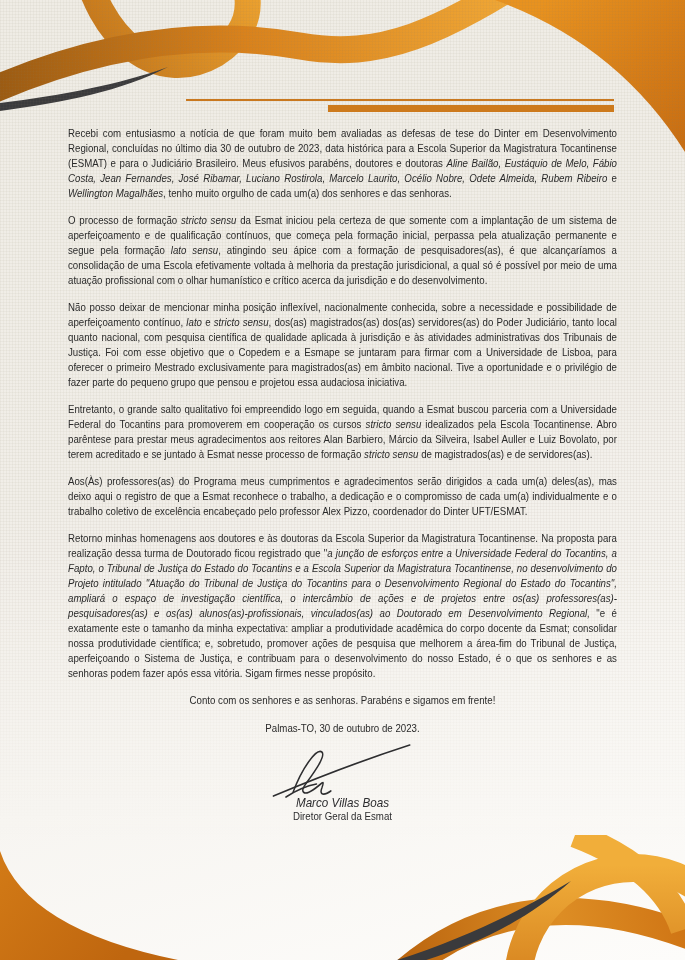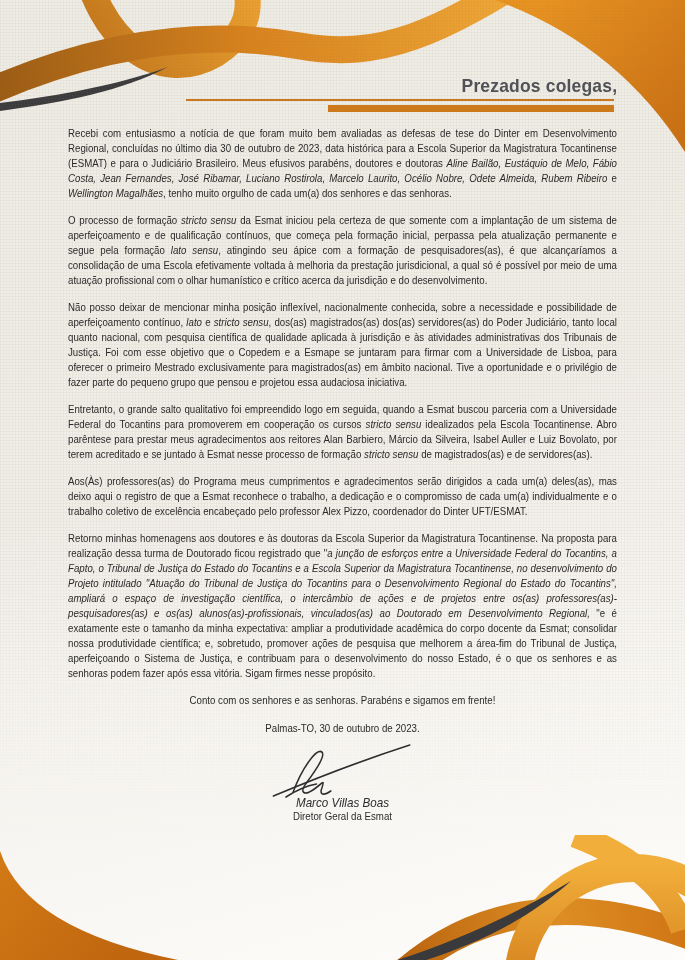--- a/index.html
+++ b/index.html
@@ -89,23 +89,20 @@
       </linearGradient>
     </defs>
     <path d="M 28,138 C 105,70 205,58 322,104" fill="none" stroke="url(#gD)" stroke-width="27"></path>
     <circle cx="258" cy="148" r="115" fill="none" stroke="url(#gE)" stroke-width="28"></circle>
     <path d="M 200,0 C 258,22 295,55 308,95" fill="none" stroke="url(#gE)" stroke-width="25"></path>
     <path d="M 6,130 C 80,108 140,79 196,46 C 144,92 84,118 6,138 Z" fill="#3a3a3c"></path>
   </svg>
 
   <div class="texture"></div>
 
-  <div class="title-wrap">
-    <h1 class="title">Prezados colegas,</h1>
-  </div>
   <div class="rule-thin"></div>
   <div class="rule-thick"></div>
 
   <div class="content">
     <div id="paragraphs">
         <p class="para"><span>Recebi com entusiasmo a notícia de que foram muito bem avaliadas as defesas de tese do Dinter em Desenvolvimento Regional, concluídas no último dia 30 de outubro de 2023, data histórica para a Escola Superior da Magistratura Tocantinense (ESMAT) e para o Judiciário Brasileiro. Meus efusivos parabéns, doutores e doutoras </span><span class="ital">Aline Bailão, Eustáquio de Melo, Fábio Costa, Jean Fernandes, José Ribamar, Luciano Rostirola, Marcelo Laurito, Océlio Nobre, Odete Almeida, Rubem Ribeiro</span><span> e </span><span class="ital">Wellington Magalhães</span><span>, tenho muito orgulho de cada um(a) dos senhores e das senhoras.</span></p>
         <p class="para"><span>O processo de formação </span><span class="ital">stricto sensu</span><span> da Esmat iniciou pela certeza de que somente com a implantação de um sistema de aperfeiçoamento e de qualificação contínuos, que começa pela formação inicial, perpassa pela atualização permanente e segue pela formação </span><span class="ital">lato sensu</span><span>, atingindo seu ápice com a formação de pesquisadores(as), é que alcançaríamos a consolidação de uma Escola efetivamente voltada à melhoria da prestação jurisdicional, a qual só é possível por meio de uma atuação profissional com o olhar humanístico e crítico acerca da jurisdição e do desenvolvimento.</span></p>
         <p class="para"><span>Não posso deixar de mencionar minha posição inflexível, nacionalmente conhecida, sobre a necessidade e possibilidade de aperfeiçoamento contínuo, </span><span class="ital">lato</span><span> e </span><span class="ital">stricto sensu</span><span>, dos(as) magistrados(as) dos(as) servidores(as) do Poder Judiciário, tanto local quanto nacional, com pesquisa científica de qualidade aplicada à jurisdição e às atividades administrativas dos Tribunais de Justiça. Foi com esse objetivo que o Copedem e a Esmape se juntaram para firmar com a Universidade de Lisboa, para oferecer o primeiro Mestrado exclusivamente para magistrados(as) em âmbito nacional. Tive a oportunidade e o privilégio de fazer parte do pequeno grupo que pensou e projetou essa audaciosa iniciativa.</span></p>
         <p class="para"><span>Entretanto, o grande salto qualitativo foi empreendido logo em seguida, quando a Esmat buscou parceria com a Universidade Federal do Tocantins para promoverem em cooperação os cursos </span><span class="ital">stricto sensu</span><span> idealizados pela Escola Tocantinense. Abro parêntese para prestar meus agradecimentos aos reitores Alan Barbiero, Márcio da Silveira, Isabel Auller e Luiz Bovolato, por terem acreditado e se juntado à Esmat nesse processo de formação </span><span class="ital">stricto sensu</span><span> de magistrados(as) e de servidores(as).</span></p>
         <p class="para"><span>Aos(Às) professores(as) do Programa meus cumprimentos e agradecimentos serão dirigidos a cada um(a) deles(as), mas deixo aqui o registro de que a Esmat reconhece o trabalho, a dedicação e o compromisso de cada um(a) individualmente e o trabalho  coletivo de excelência encabeçado pelo professor Alex Pizzo, coordenador do Dinter UFT/ESMAT.</span></p>

